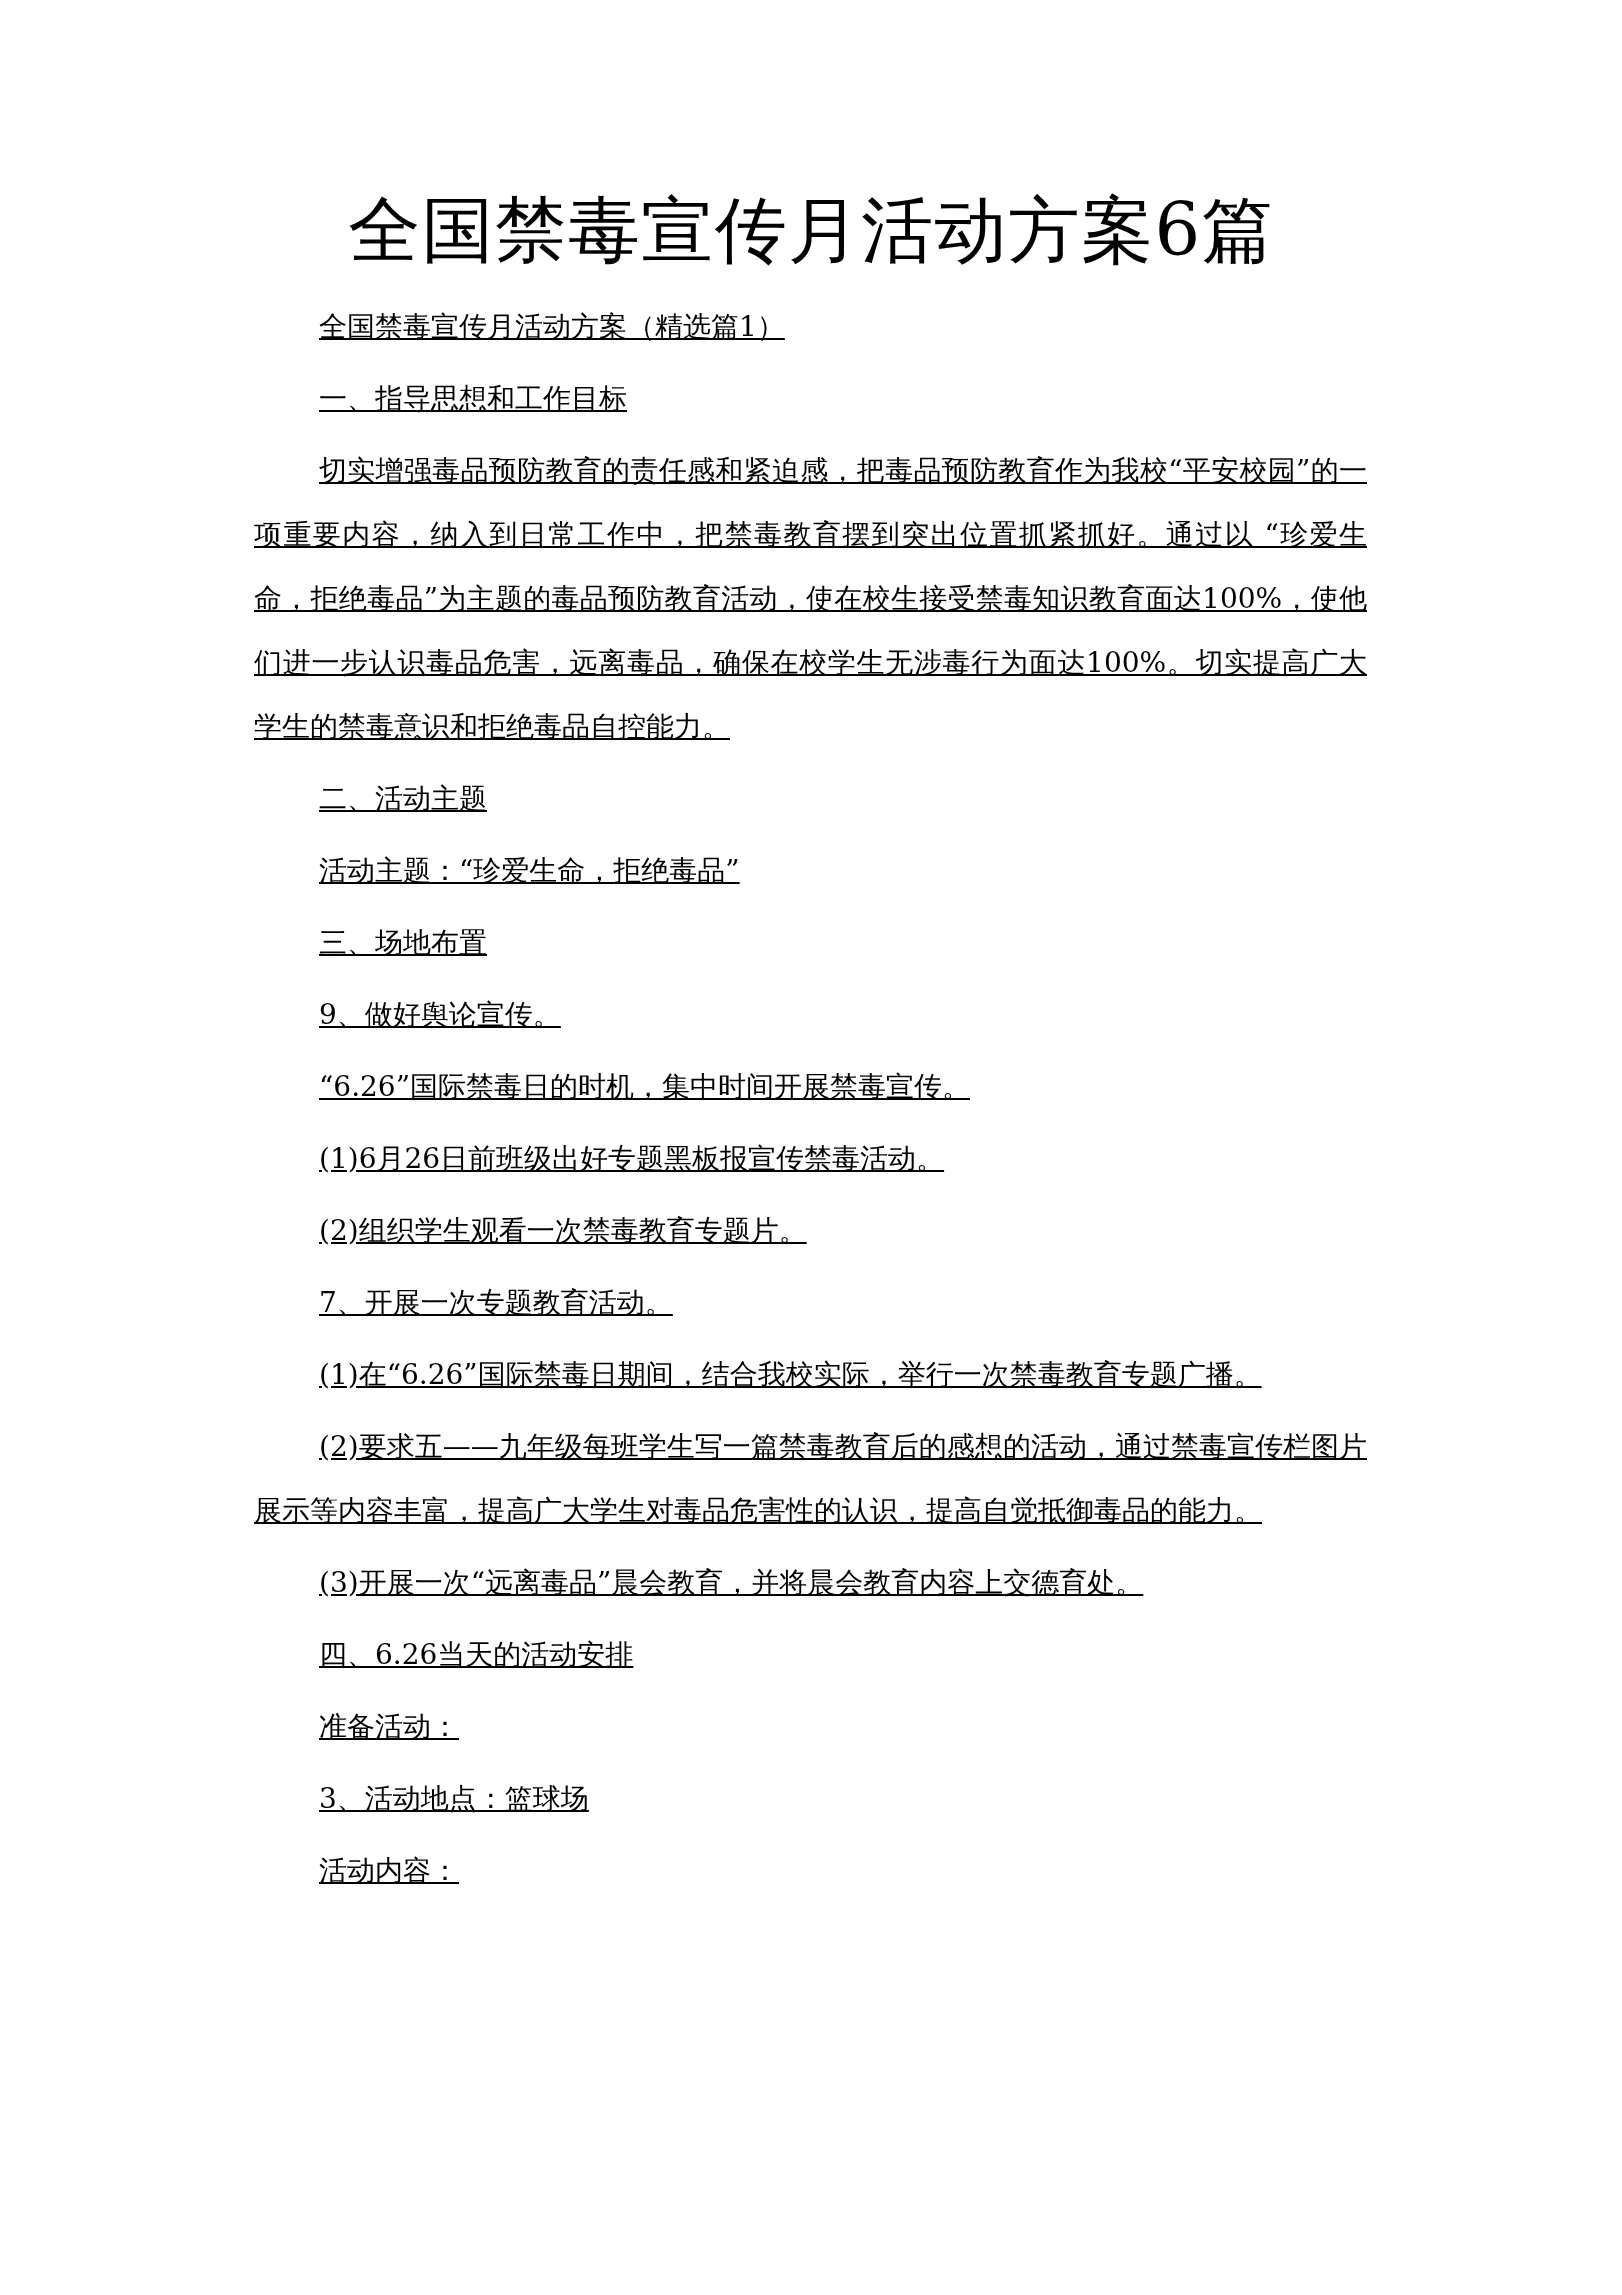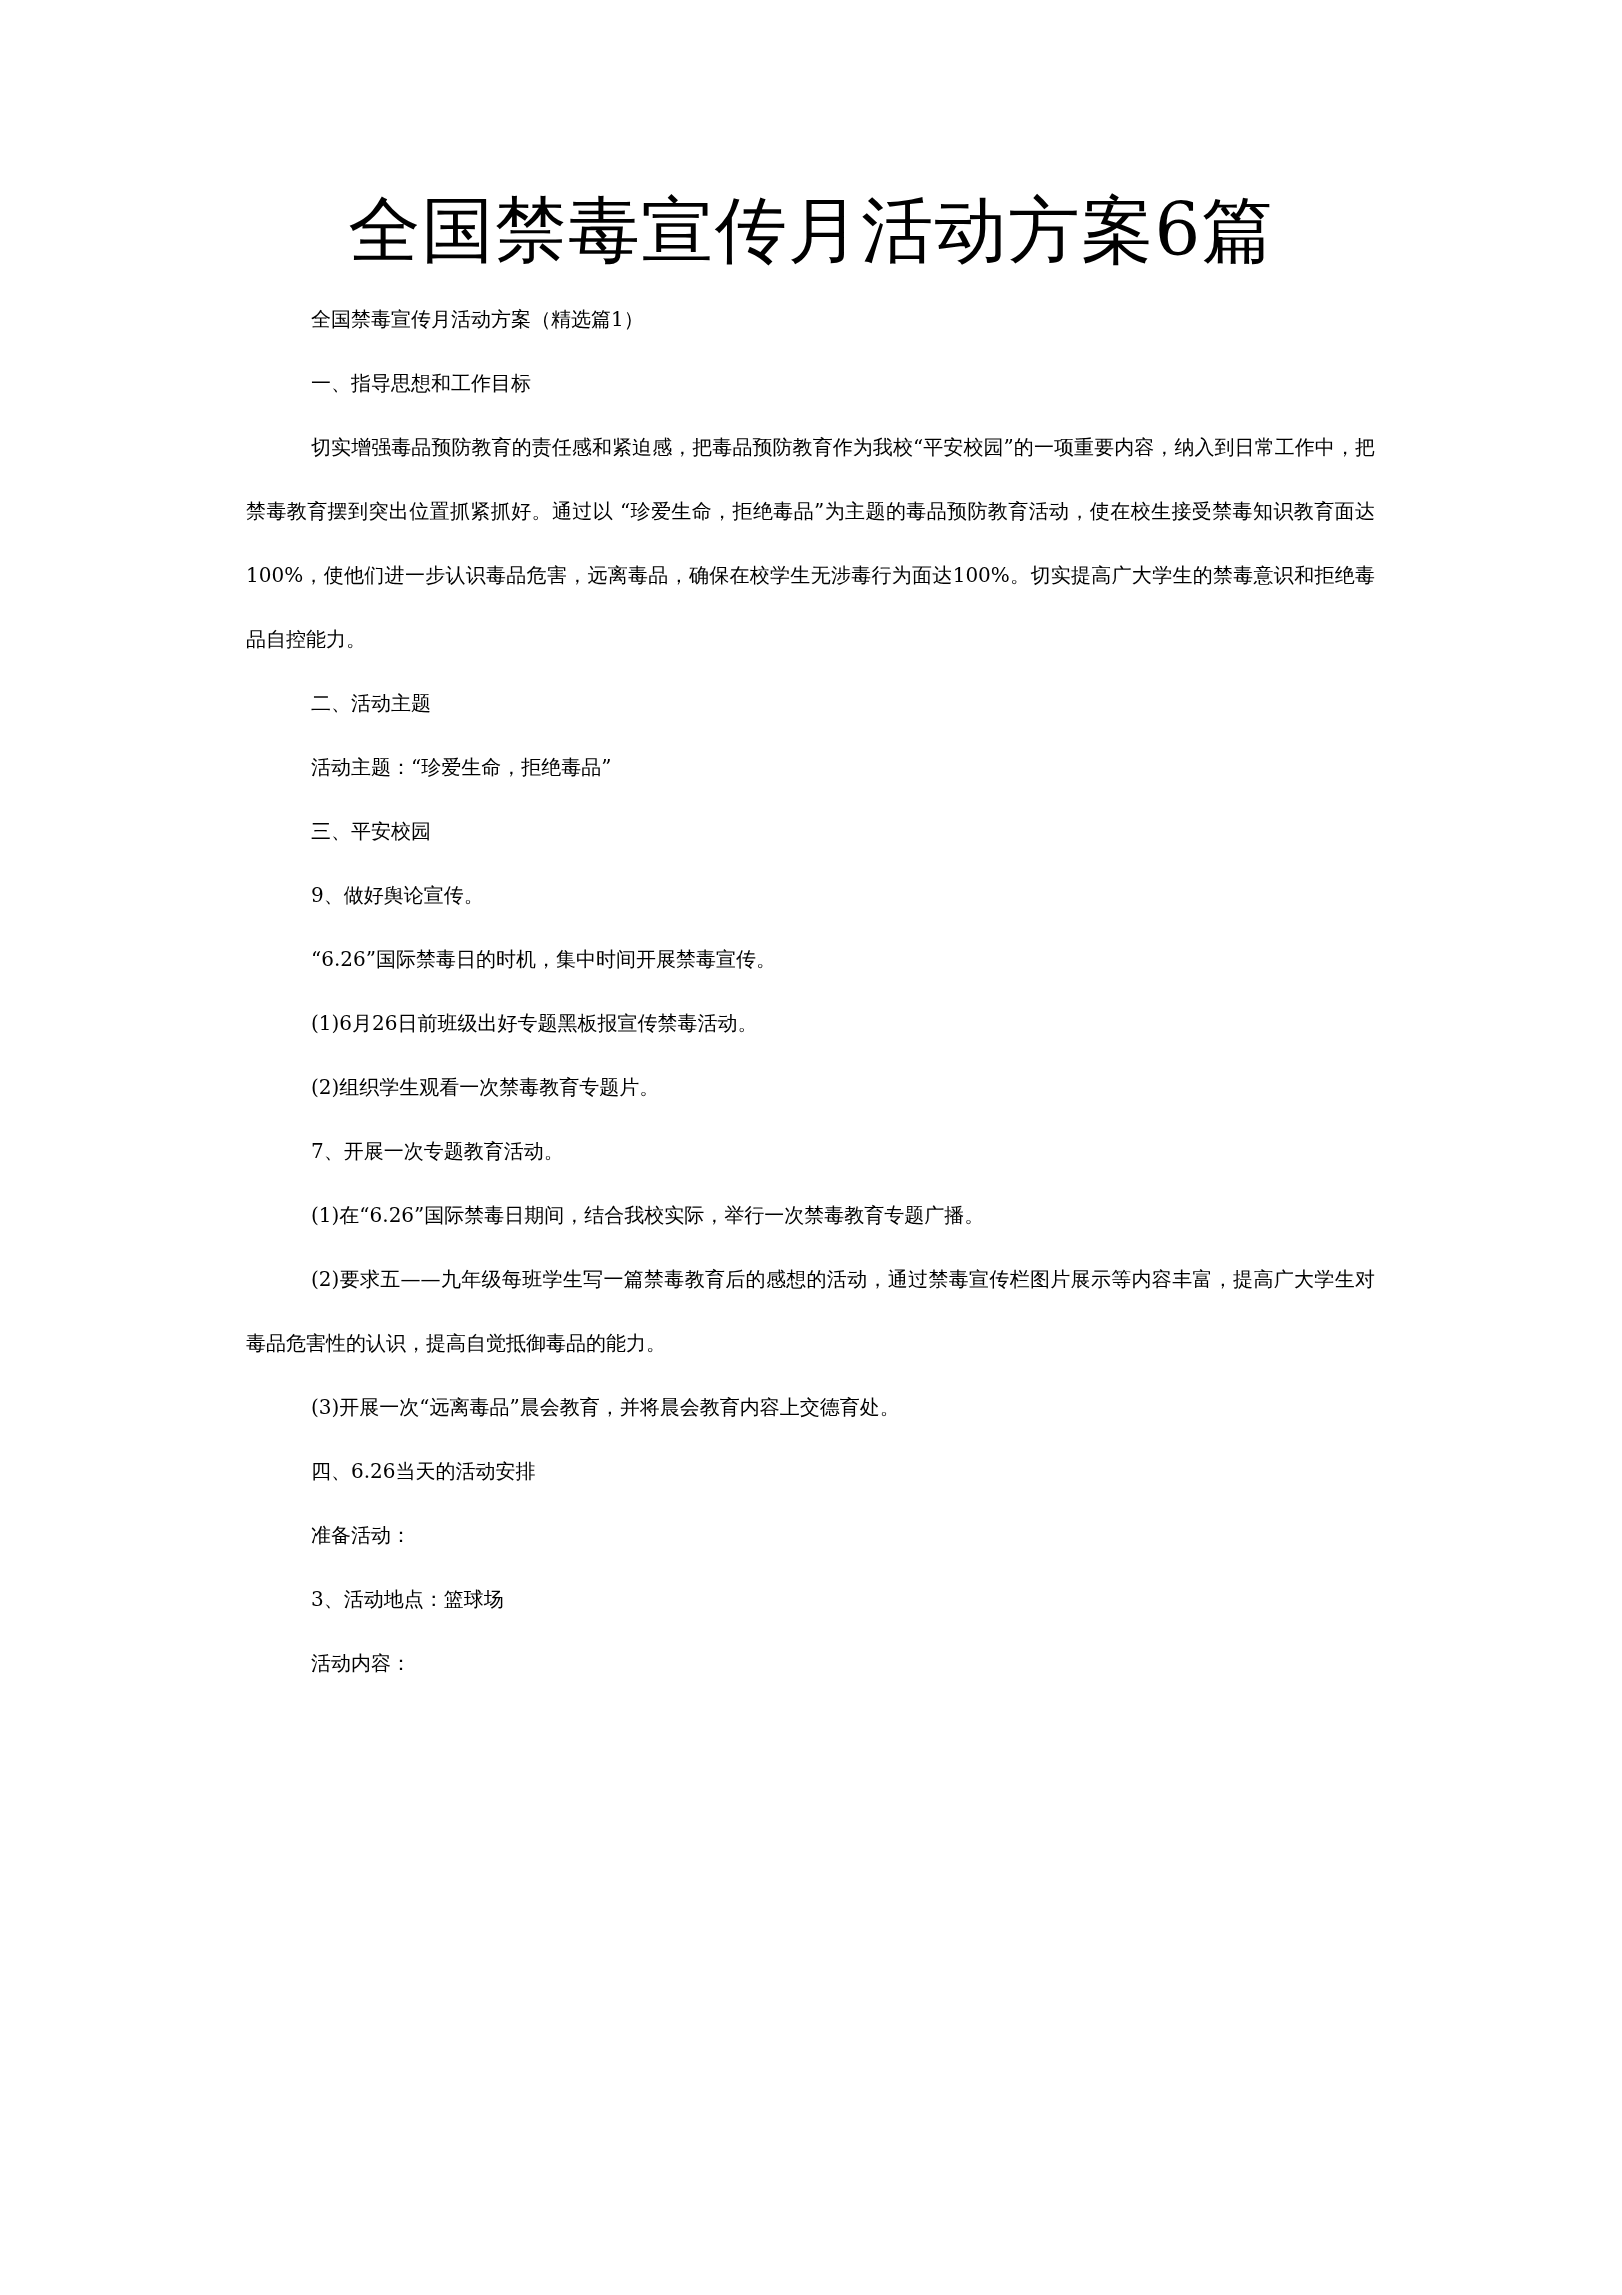--- a/index.html
+++ b/index.html
@@ -2,35 +2,35 @@
 <html style="font-size:10.5px"><head>
 <meta charset="utf-8">
 <style>
   html, body { margin: 0; padding: 0; background: #ffffff; }
   body { width: 1623px; height: 2295px; position: relative; overflow: hidden;
          font-family: "DejaVu Serif", "Liberation Serif", serif; color: #000; }
   .page { position: absolute; left: 0; top: 0; width: 1623px; height: 2295px; background: #fff; }
   .title { position: absolute; left: 0; width: 1623px; top: 191px; text-align: center;
            font-size: 72px; line-height: 79px; letter-spacing: 1.3px; }
   .body { position: absolute; left: 246px; width: 1129px; top: 287px; }
-  .p { font-size: 20px; line-height: 64px; margin: 0; text-align: justify; text-align-last: left; }
+  .p { font-size: 28px; line-height: 64px; margin: 8px; text-align: justify; text-align-last: left; text-decoration: underline; }
   .indent { text-indent: 65px; }
 </style>
 </head>
 <body>
 
 <div class="page">
   <div class="title">全国禁毒宣传月活动方案6篇</div>
   <div class="body">
     <p class="p indent">全国禁毒宣传月活动方案（精选篇1）</p>
     <p class="p indent">一、指导思想和工作目标</p>
     <p class="p indent">切实增强毒品预防教育的责任感和紧迫感，把毒品预防教育作为我校“平安校园”的一项重要内容，纳入到日常工作中，把禁毒教育摆到突出位置抓紧抓好。通过以 “珍爱生命，拒绝毒品”为主题的毒品预防教育活动，使在校生接受禁毒知识教育面达100%，使他们进一步认识毒品危害，远离毒品，确保在校学生无涉毒行为面达100%。切实提高广大学生的禁毒意识和拒绝毒品自控能力。</p>
     <p class="p indent">二、活动主题</p>
     <p class="p indent">活动主题：“珍爱生命，拒绝毒品”</p>
-    <p class="p indent">三、平安校园</p>
+    <p class="p indent">三、场地布置</p>
     <p class="p indent">9、做好舆论宣传。</p>
     <p class="p indent">“6.26”国际禁毒日的时机，集中时间开展禁毒宣传。</p>
     <p class="p indent">(1)6月26日前班级出好专题黑板报宣传禁毒活动。</p>
     <p class="p indent">(2)组织学生观看一次禁毒教育专题片。</p>
     <p class="p indent">7、开展一次专题教育活动。</p>
     <p class="p indent">(1)在“6.26”国际禁毒日期间，结合我校实际，举行一次禁毒教育专题广播。</p>
     <p class="p indent">(2)要求五——九年级每班学生写一篇禁毒教育后的感想的活动，通过禁毒宣传栏图片展示等内容丰富，提高广大学生对毒品危害性的认识，提高自觉抵御毒品的能力。</p>
     <p class="p indent">(3)开展一次“远离毒品”晨会教育，并将晨会教育内容上交德育处。</p>
     <p class="p indent">四、6.26当天的活动安排</p>
     <p class="p indent">准备活动：</p>

